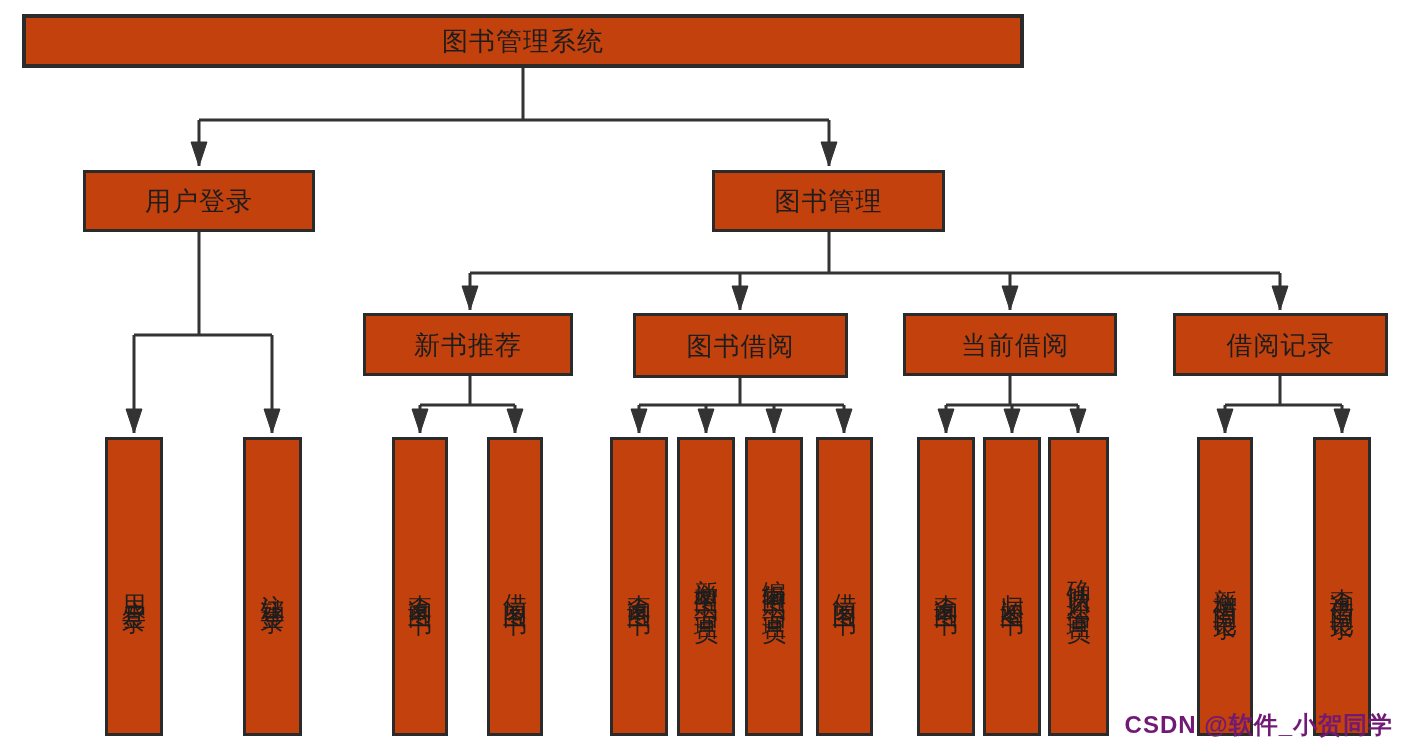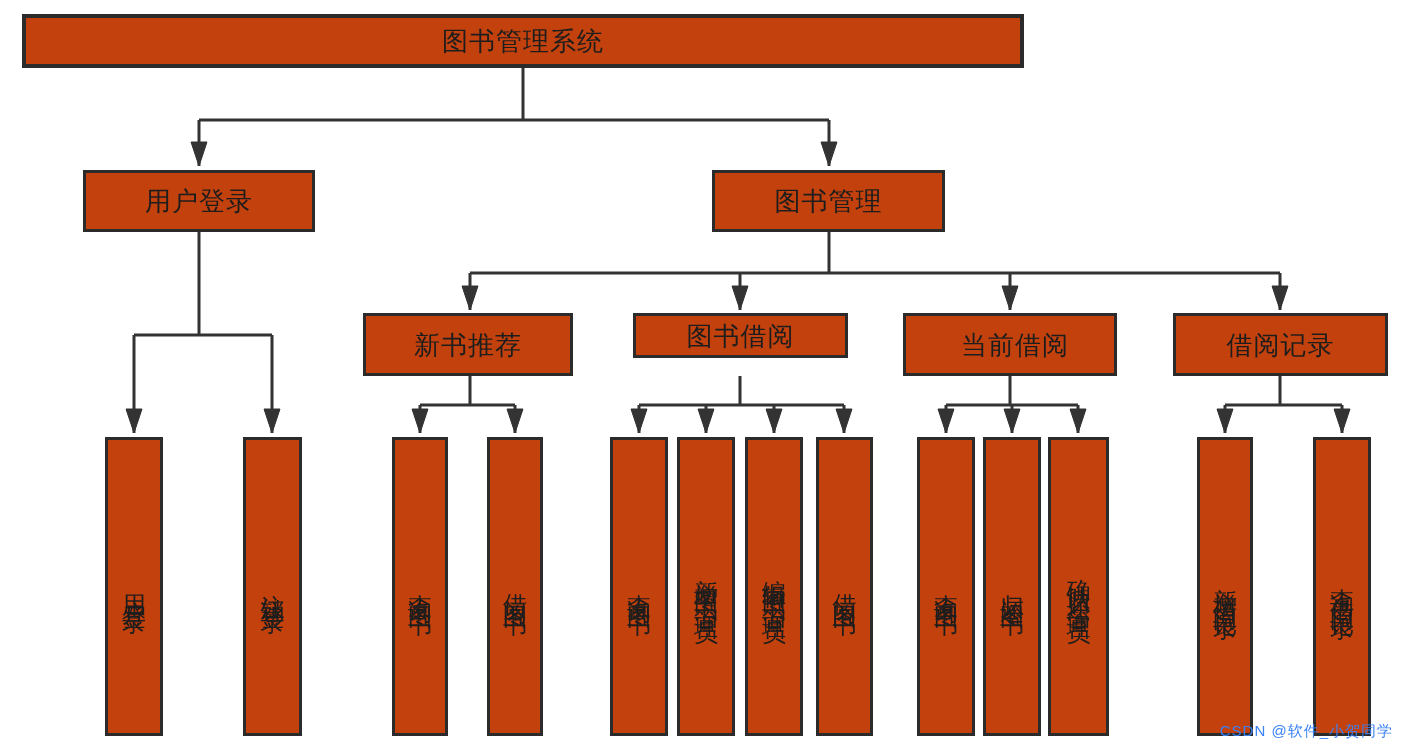--- a/index.html
+++ b/index.html
@@ -19,21 +19,21 @@
   .node.root { border-width:4px; }
   .node.h span {
     font-size:26px; letter-spacing:1px; white-space:nowrap; line-height:1;
   }
   .node.v span {
     writing-mode:vertical-rl; text-orientation:mixed;
     font-size:24px; letter-spacing:6px; line-height:1; white-space:nowrap;
   }
   .watermark {
     position:absolute; right:12px; bottom:6px; z-index:3;
-    font-size:15px; color:#3b82f6; letter-spacing:1px; white-space:nowrap;
+    font-size:24px; color:#701a75; letter-spacing:1px; white-space:nowrap;font-weight:bold;
   }
 </style>
 </head>
 <body>
 
 <div class="stage">
 
   <svg class="connectors" width="1405" height="747" viewBox="0 0 1405 747">
     <defs>
       <marker id="arrow" markerUnits="userSpaceOnUse" markerWidth="26" markerHeight="18" viewBox="0 0 26 18" refX="25" refY="9" orient="auto">
@@ -84,21 +84,21 @@
   <div class="node h" style="left:83px; top:170px; width:232px; height:62px;">
     <span>用户登录</span>
   </div>
   <div class="node h" style="left:712px; top:170px; width:233px; height:62px;">
     <span>图书管理</span>
   </div>
 
   <div class="node h" style="left:363px; top:313px; width:210px; height:63px;">
     <span>新书推荐</span>
   </div>
-  <div class="node h" style="left:633px; top:313px; width:215px; height:45px;">
+  <div class="node h" style="left:633px; top:313px; width:215px; height:65px;">
     <span>图书借阅</span>
   </div>
   <div class="node h" style="left:903px; top:313px; width:214px; height:63px;padding-left:10px;">
     <span>当前借阅</span>
   </div>
   <div class="node h" style="left:1173px; top:313px; width:215px; height:63px;">
     <span>借阅记录</span>
   </div>
 
   <div class="node v" style="left:105px; top:437px; width:58px; height:299px;">

